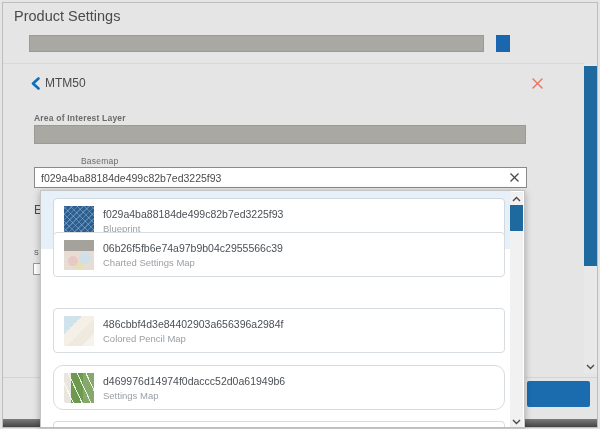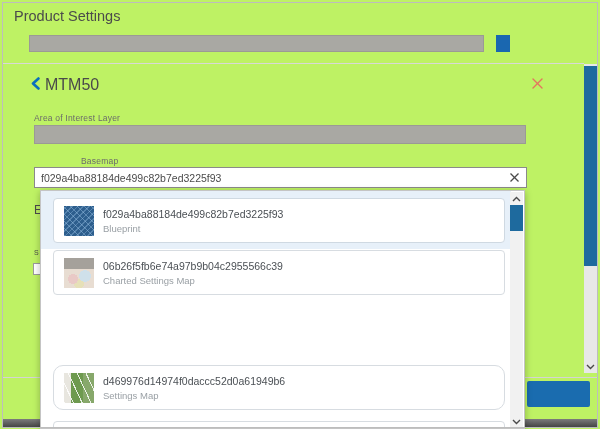--- a/index.html
+++ b/index.html
@@ -1,17 +1,17 @@
 <!DOCTYPE html>
 <html><head>
 <meta charset="utf-8">
 <style>
   html,body { margin:0; padding:0; background:#fff; }
   .screen {
-    position:relative; width:600px; height:429px; background:#bef264;
+    position:relative; width:600px; height:429px; background:#e5e5e5;
     font-family:"Liberation Sans", sans-serif; overflow:hidden;
     -webkit-font-smoothing:antialiased;
   }
   .frame {
     position:absolute; left:2px; top:2px; right:2px; bottom:1px;
     border:1px solid #bdbdbd; pointer-events:none; z-index:6;
   }
   .title {
     position:absolute; left:14px; top:8px; font-size:14.5px; color:#4b4b4b;
   }
@@ -21,27 +21,27 @@
   }
   .blue-square {
     position:absolute; left:496px; top:35px; width:14px; height:17px;
     background:#1a67b0;
   }
   .divider-top {
     position:absolute; left:3px; top:63px; width:581px; height:1px; background:#d8d8d8;
   }
   .back-chevron { position:absolute; left:31px; top:77px; width:9px; height:13px; }
   .back-label {
-    position:absolute; left:45px; top:76px; font-size:16px; color:#4a4a4a;
+    position:absolute; left:45px; top:76px; font-size:12px; color:#4a4a4a;
   }
   .close-x { position:absolute; left:531px; top:77px; width:13px; height:13px; cursor:pointer; }
   .field-label {
     position:absolute; font-size:8.5px; color:#6b6b6b; letter-spacing:0.2px;
   }
-  .aoi-label { left:34px; top:113px; }
+  .aoi-label { left:34px; top:113px;font-weight:bold; }
   .aoi-bar {
     position:absolute; left:34px; top:125px; width:492px; height:19px;
     background:#a9a8a3; border:1px solid #9b9a95; box-sizing:border-box;
   }
   .basemap-label { left:34px; top:156px;margin-left:47px; }
   .basemap-input {
     position:absolute; left:34px; top:167px; width:493px; height:21px;
     border:1px solid #8a8a8a; box-sizing:border-box; background:#fff;
     font-family:"Liberation Sans", sans-serif; font-size:10.5px; color:#4b4b4b;
     padding:0 22px 0 6px; outline:none;
@@ -84,21 +84,21 @@
   .selected-row-bg {
     position:absolute; left:0; top:0; width:470px; height:58px; background:#e7f0f9;
   }
   .list-item {
     position:absolute; left:12px; width:452px; height:45px;
     background:#fff; border:1px solid #d7dce1; border-radius:4px;
     box-sizing:border-box; display:flex; align-items:center; padding-left:10px;
     cursor:pointer;
   }
   .li-0 { top:7px;  border-color:#cfd9e2; }
-  .li-1 { top:59px; }
+  .li-1 { top:41px; }
   .li-2 { top:117px; }
   .li-3 { top:174px;border-radius:10px; }
   .li-4 { top:230px; }
   .thumb { width:30px; height:30px; margin-right:9px; flex:none; }
   .thumb-blueprint {
     background:
       repeating-linear-gradient(45deg, rgba(160,200,235,0.45) 0 1px, transparent 1px 5px),
       repeating-linear-gradient(-45deg, rgba(160,200,235,0.35) 0 1px, transparent 1px 4px),
       #2d5e8d;
   }
@@ -190,20 +190,27 @@
     </div>
 
     <div class="list-item li-1">
       <div class="thumb thumb-charted"></div>
       <div class="item-text">
         <span class="item-id">06b26f5fb6e74a97b9b04c2955566c39</span>
         <span class="item-name">Charted Settings Map</span>
       </div>
     </div>
 
+    <div class="list-item li-2">
+      <div class="thumb thumb-pencil"></div>
+      <div class="item-text">
+        <span class="item-id">486cbbf4d3e84402903a656396a2984f</span>
+        <span class="item-name">Colored Pencil Map</span>
+      </div>
+    </div>
 
     <div class="list-item li-3">
       <div class="thumb thumb-community"></div>
       <div class="item-text">
         <span class="item-id">d469976d14974f0daccc52d0a61949b6</span>
         <span class="item-name">Settings Map</span>
       </div>
     </div>
 
     <div class="list-item li-4"></div>

